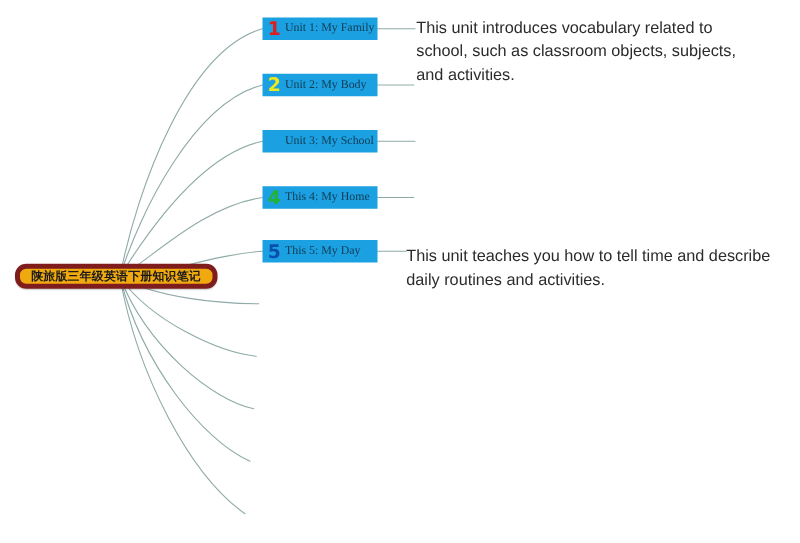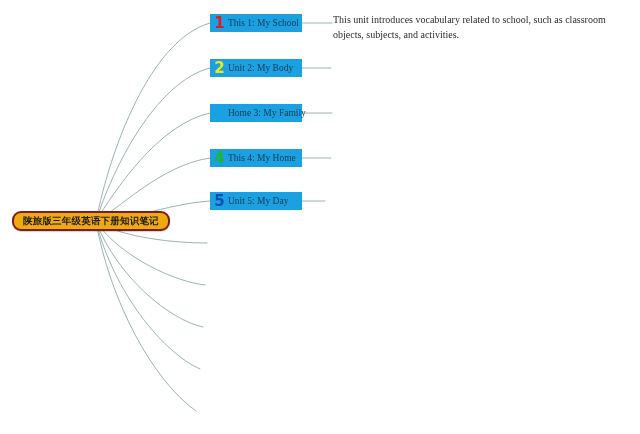--- a/index.html
+++ b/index.html
@@ -38,21 +38,21 @@
     position: absolute;
     left: 12px;
     top: 211px;
     height: 20px;
     box-sizing: border-box;
     display: flex;
     align-items: center;
     justify-content: center;
     padding: 0 9px;
     background: #F0A90F;
-    border: 2px solid #7f1d1d;
+    border: 4px solid #7f1d1d;
     border-radius: 9px;
     box-shadow: 0 1px 1px rgba(0,0,0,0.18);
     z-index: 5;
   }
   #root-node .root-label {
     font-family: "DejaVu Sans", sans-serif;
     font-size: 9.5px;
     font-weight: bold;
     color: #1a1a1a;
     white-space: nowrap;
@@ -91,22 +91,22 @@
 
   .unit-node.u1 { top: 14px; }
   .unit-node.u2 { top: 59px; }
   .unit-node.u3 { top: 104px; }
   .unit-node.u4 { top: 149px; }
   .unit-node.u5 { top: 192px; }
 
   
   .unit-desc {
     position: absolute;
-    font-family: Liberation Serif, serif;
-    font-size: 10px;
+    font-family: Liberation Sans, sans-serif;
+    font-size: 13px;
     line-height: 1.45;
     color: #2b2b2b;
     z-index: 3;
   }
   .unit-desc.d1 { left: 333px; top: 13px;  width: 281px; }
   .unit-desc.d2 { left: 331px; top: 58px;  width: 290px; }
   .unit-desc.d3 { left: 333px; top: 103px; width: 288px; }
   .unit-desc.d4 { left: 331px; top: 148px; width: 295px; }
   .unit-desc.d5 { left: 325px; top: 196px; width: 300px; }
 </style>
@@ -137,37 +137,38 @@
       <path d="M96,222 C110,300 152,380 196,411"></path>
     </g>
   </svg>
 
   <div id="root-node">
     <span class="root-label">陕旅版三年级英语下册知识笔记</span>
   </div>
 
   <div class="unit-node u1">
     <span class="unit-num" style="color:#E21B1B;">1</span>
-    <span class="unit-title">This 1: My School</span>
+    <span class="unit-title">Unit 1: My Family</span>
   </div>
   <div class="unit-desc d1">This unit introduces vocabulary related to school, such as classroom objects, subjects, and activities.</div>
 
   <div class="unit-node u2">
     <span class="unit-num" style="color:#EFE81B;">2</span>
     <span class="unit-title">Unit 2: My Body</span>
   </div>
 
   <div class="unit-node u3">
     <span class="unit-num" style="color:#1BA1E2;">3</span>
-    <span class="unit-title">Home 3: My Family</span>
+    <span class="unit-title">Unit 3: My School</span>
   </div>
 
   <div class="unit-node u4">
     <span class="unit-num" style="color:#23B233;">4</span>
     <span class="unit-title">This 4: My Home</span>
   </div>
 
   <div class="unit-node u5">
     <span class="unit-num" style="color:#0A4FB0;">5</span>
-    <span class="unit-title">Unit 5: My Day</span>
+    <span class="unit-title">This 5: My Day</span>
   </div>
+  <div class="unit-desc d5">This unit teaches you how to tell time and describe daily routines and activities.</div>
 
 </div>
 
 </body></html>

